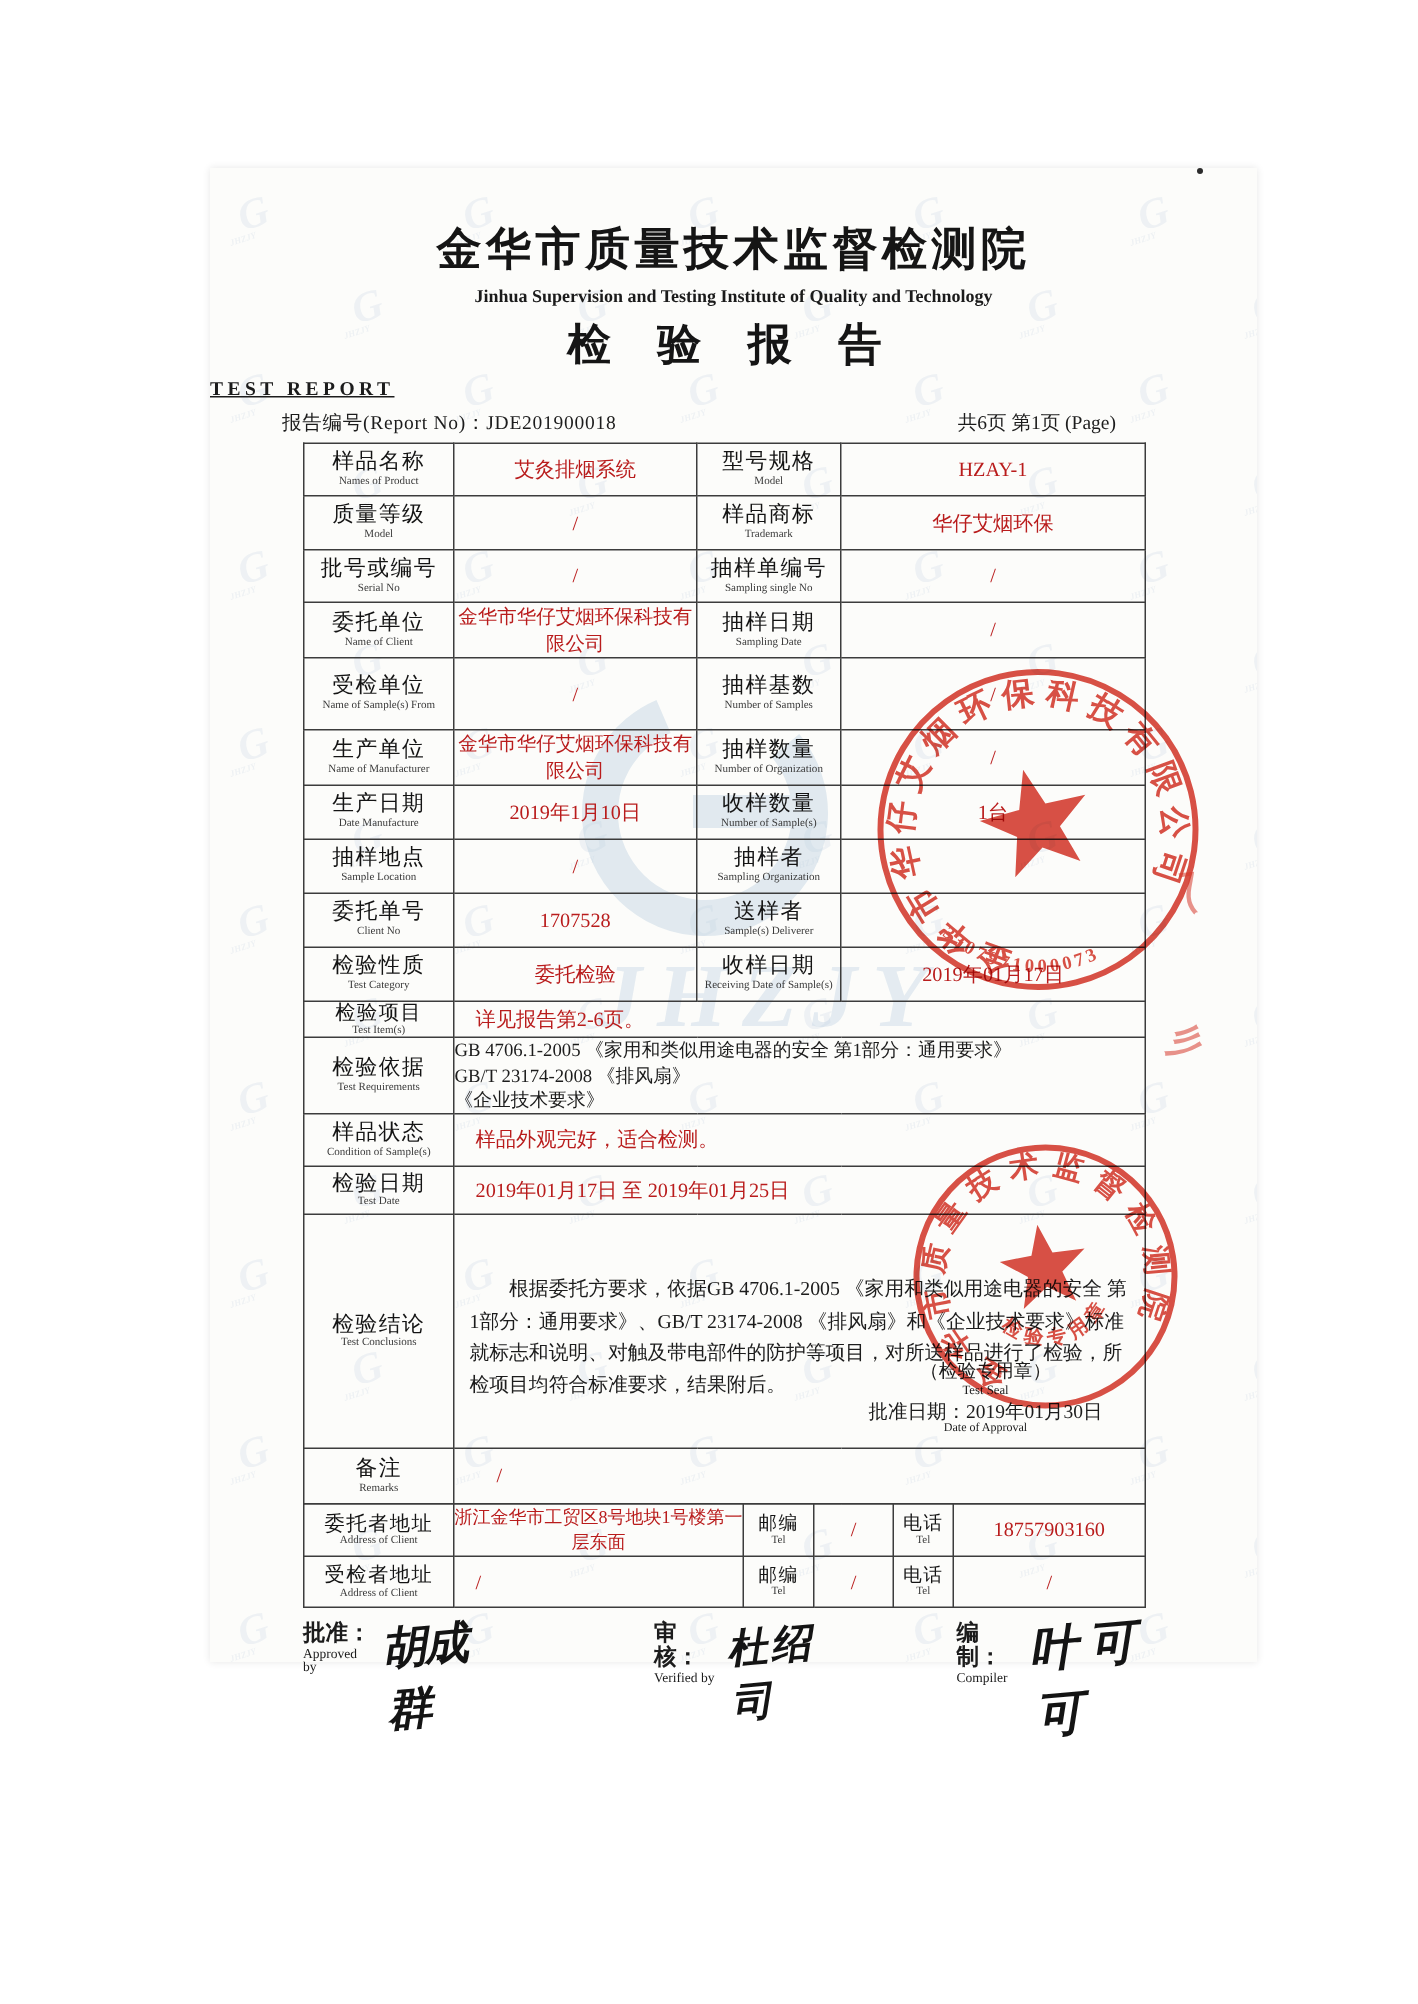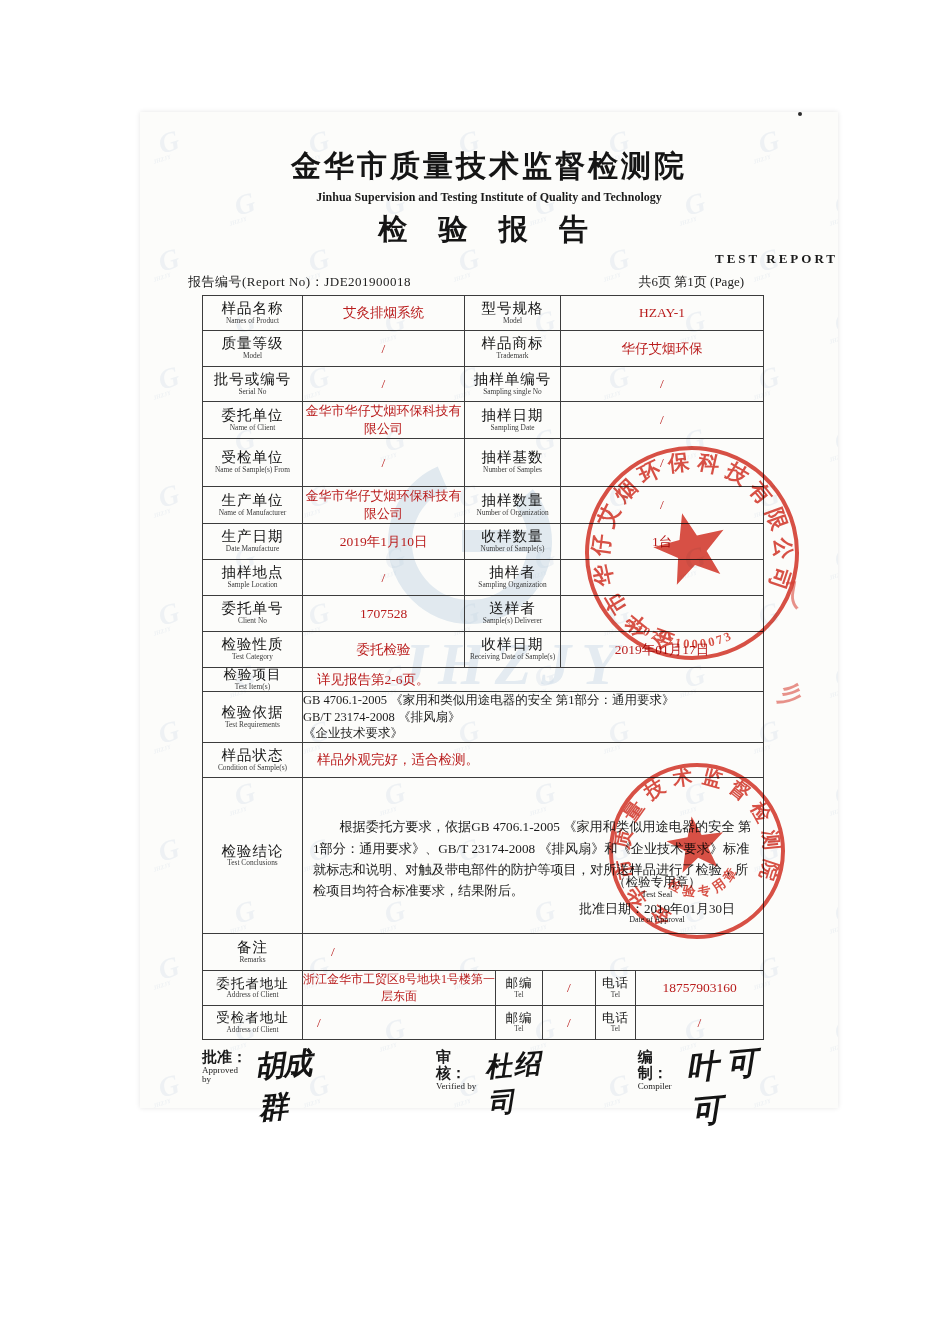--- a/index.html
+++ b/index.html
@@ -12,21 +12,21 @@
     position:absolute;left:140px;top:112px;width:698px;height:996px;
     background:#fcfcfa;box-shadow:0 0 5px rgba(0,0,0,0.10);
   }
   .wm-layer{position:absolute;left:0;top:0;width:698px;height:996px;z-index:0;}
   .content{position:relative;z-index:1;}
 
   
   .org-zh{margin-top:34px;text-align:center;font-size:30px;font-weight:700;letter-spacing:3px;color:#151515;}
   .org-en{margin-top:3px;text-align:center;font-size:12px;font-weight:700;color:#1b1b1b;}
   .title-zh{margin-top:5px;text-align:center;font-size:29px;font-weight:700;letter-spacing:12px;color:#151515;}
-  .title-en{margin-top:1px;text-align:right;font-size:13px;font-weight:700;letter-spacing:3px;}
+  .title-en{margin-top:1px;text-align:left;font-size:13px;font-weight:700;letter-spacing:3px;text-decoration:underline;}
   .report-line{display:flex;justify-content:space-between;margin:6px 94px 4px 48px;font-size:13px;}
   .report-line .no{letter-spacing:0.5px;}
 
   
   table.rpt{border-collapse:collapse;margin-left:62px;table-layout:fixed;background:transparent;}
   table.rpt td{border:1px solid #3c3c3c;padding:0;vertical-align:middle;}
   td.lab{text-align:center;line-height:1.08;padding:2px 1px;}
   td.lab .zh{font-size:14.5px;letter-spacing:1px;color:#141414;}
   td.lab .en{font-size:8px;color:#3a3a3a;transform:scale(0.92);}
   td.val{text-align:center;font-size:13.5px;color:#b91c1c;padding:1px 3px;}
@@ -239,20 +239,27 @@
         <td class="pre" colspan="3">GB 4706.1-2005 《家用和类似用途电器的安全 第1部分：通用要求》
 GB/T 23174-2008 《排风扇》
 《企业技术要求》</td>
       </tr>
       <tr style="height:35px">
         <td class="lab">
               <div class="zh">样品状态</div>
               <div class="en">Condition of Sample(s)</div>
             </td>
         <td class="val left" colspan="3">样品外观完好，适合检测。</td>
+      </tr>
+      <tr style="height:32px">
+        <td class="lab">
+              <div class="zh">检验日期</div>
+              <div class="en">Test Date</div>
+            </td>
+        <td class="val left" colspan="3">2019年01月17日 至 2019年01月25日</td>
       </tr>
       <tr style="height:156px">
         <td class="lab">
               <div class="zh">检验结论</div>
               <div class="en">Test Conclusions</div>
             </td>
         <td class="concl" colspan="3">
           <div class="concl-text">根据委托方要求，依据GB 4706.1-2005 《家用和类似用途电器的安全 第1部分：通用要求》、GB/T 23174-2008 《排风扇》和《企业技术要求》标准就标志和说明、对触及带电部件的防护等项目，对所送样品进行了检验，所检项目均符合标准要求，结果附后。</div>
           <div class="seal-note">
             <div class="l1">（检验专用章）</div>

